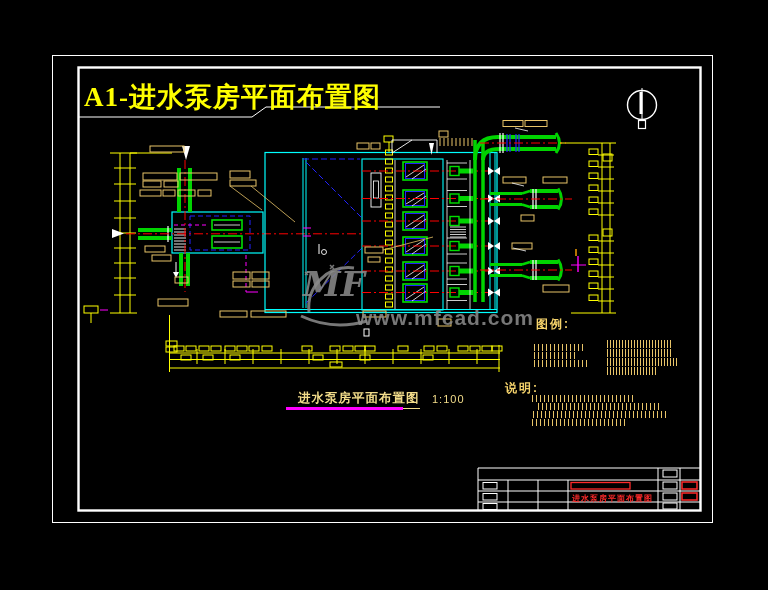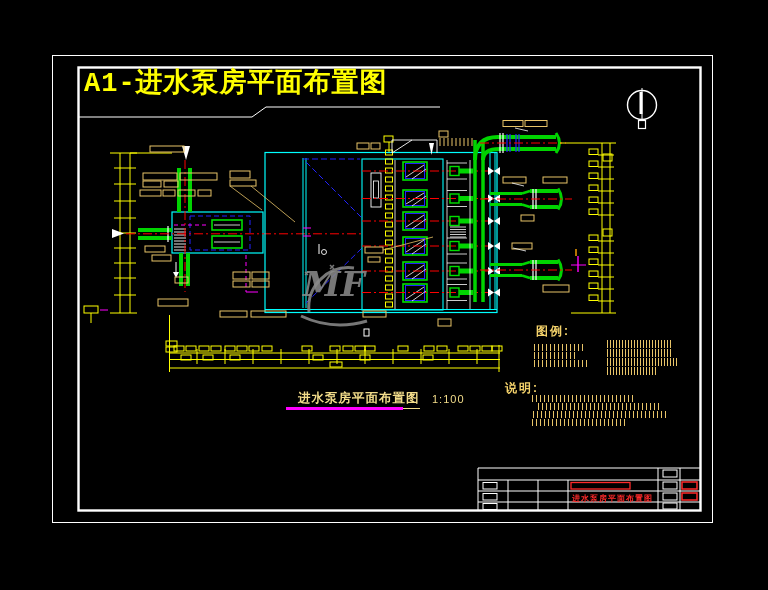--- a/index.html
+++ b/index.html
@@ -1,27 +1,27 @@
 <!DOCTYPE html>
 <html><head>
 <meta charset="utf-8">
 <style>
   html,body{margin:0;padding:0;background:#000;}
   #stage{position:relative;width:768px;height:590px;background:#000;overflow:hidden;
          font-family:"Liberation Sans",sans-serif;}
   #cad{position:absolute;left:0;top:0;}
   .ov{position:absolute;white-space:nowrap;}
-  .sheet-title{left:84px;top:64px;font-family:Liberation Mono, monospace;font-weight:bold;
+  .sheet-title{left:84px;top:79px;font-family:Liberation Serif, serif;font-weight:bold;
                font-size:27px;letter-spacing:1px;color:#ffff00;}
   .dwg-label{left:298px;top:390px;font-size:12.5px;font-weight:bold;color:#f2dc8a;
              border-bottom:1px solid #f2dc8a;padding-bottom:1px;letter-spacing:1px;}
   .dwg-scale{left:400px;top:393px;font-size:11px;color:#f2dc8a;letter-spacing:1px;margin-left:32px;}
   .magenta-bar{left:286px;top:407px;width:117px;height:3px;background:#ff00ff;}
   .sec-head{font-size:12px;font-weight:bold;color:#f5d36b;letter-spacing:2px;}
-  .legend-head{left:536px;top:323px;}
+  .legend-head{left:536px;top:316px;}
   .notes-head{left:505px;top:380px;}
   .ticks{position:absolute;background:repeating-linear-gradient(90deg,#e8c468 0 1px,transparent 1px 4px);}
   .ticks2{position:absolute;background:repeating-linear-gradient(90deg,#e8c468 0 1px,transparent 1px 3px);}
   .tb-red-text{left:572px;top:493px;font-size:8px;color:#ff2a2a;letter-spacing:1px;font-weight:bold;}
   .wm{color:#8c8c8c;opacity:.85;font-weight:bold;}
   .wm-logo{left:303px;top:264px;font-size:34px;font-style:italic;font-family:"DejaVu Serif",serif;}
   .wm-name{left:363px;top:264px;font-size:39px;letter-spacing:3px;}
   .wm-url{left:356px;top:306px;font-size:21px;letter-spacing:1px;}
 </style>
 </head>
@@ -475,14 +475,15 @@
 
 <div class="ov sec-head notes-head">说明:</div>
 <div class="ticks" style="left:532px;top:395px;width:104px;height:7px;"></div>
 <div class="ticks" style="left:538px;top:403px;width:124px;height:7px;"></div>
 <div class="ticks" style="left:533px;top:411px;width:136px;height:7px;"></div>
 <div class="ticks" style="left:532px;top:419px;width:96px;height:7px;"></div>
 
 <div class="ov tb-red-text">进水泵房平面布置图</div>
 
 <div class="ov wm wm-logo">MF</div>
+<div class="ov wm wm-url">www.mfcad.com</div>
 
 </div>
 
 </body></html>

